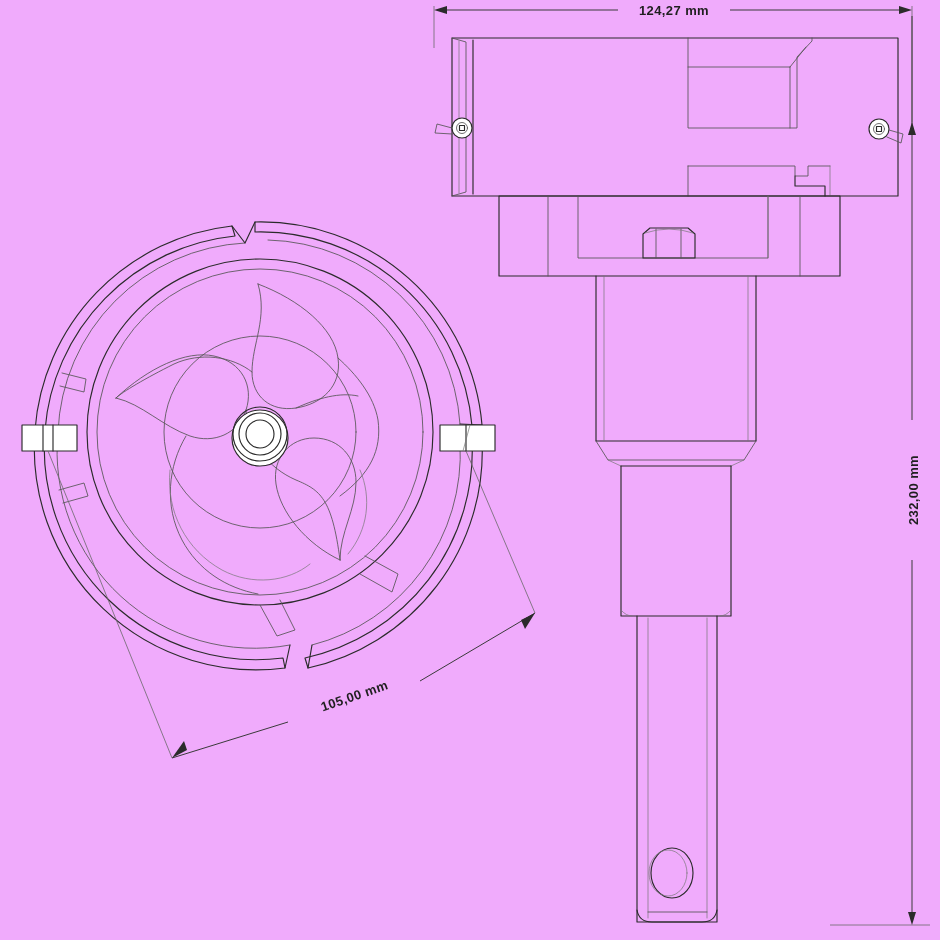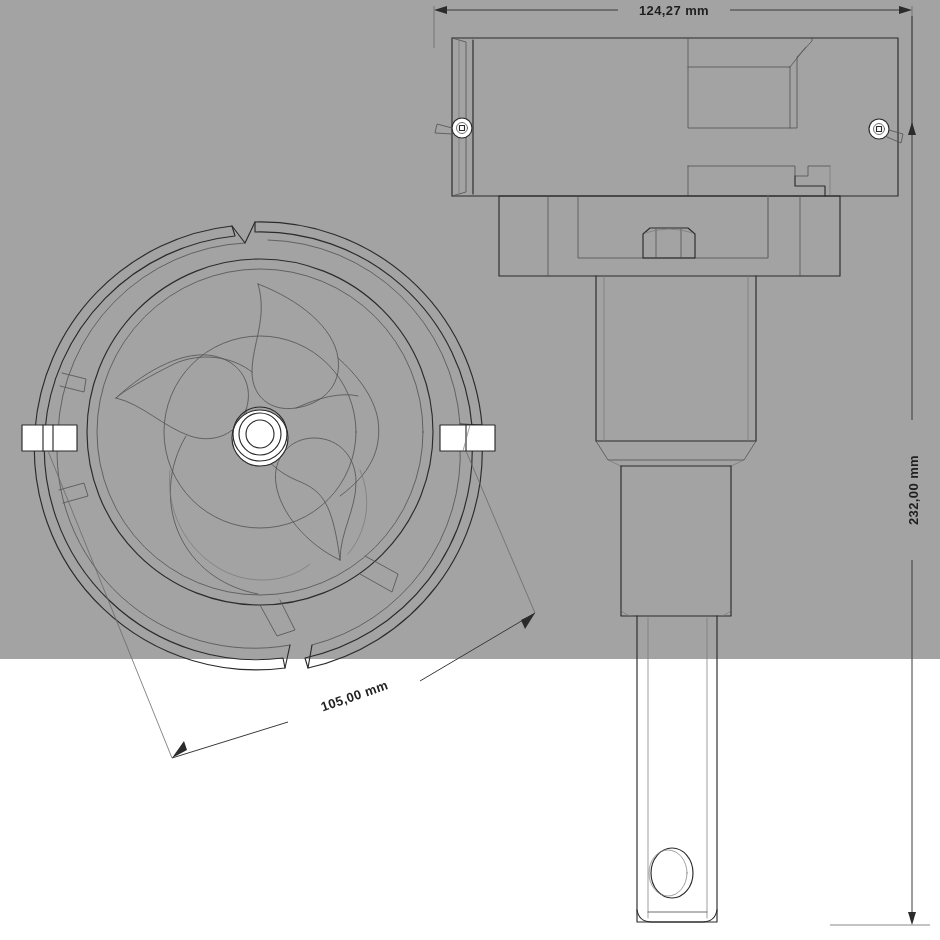--- a/index.html
+++ b/index.html
@@ -10,22 +10,22 @@
   }
   body {
     width: 940px;
     height: 940px;
     overflow: hidden;
     font-family: "Liberation Sans", sans-serif;
   }
   #drawing-root {
     position: relative;
     width: 940px;
-    height: 659px;
-    background: #a3a3a3;
+    height: 940px;
+    background: #f0abfc;
   }
   svg.cad {
     display: block;
     width: 940px;
     height: 940px;
   }
   .ln {
     fill: none;
     stroke: #2b2b2b;
     stroke-width: 1.15;

